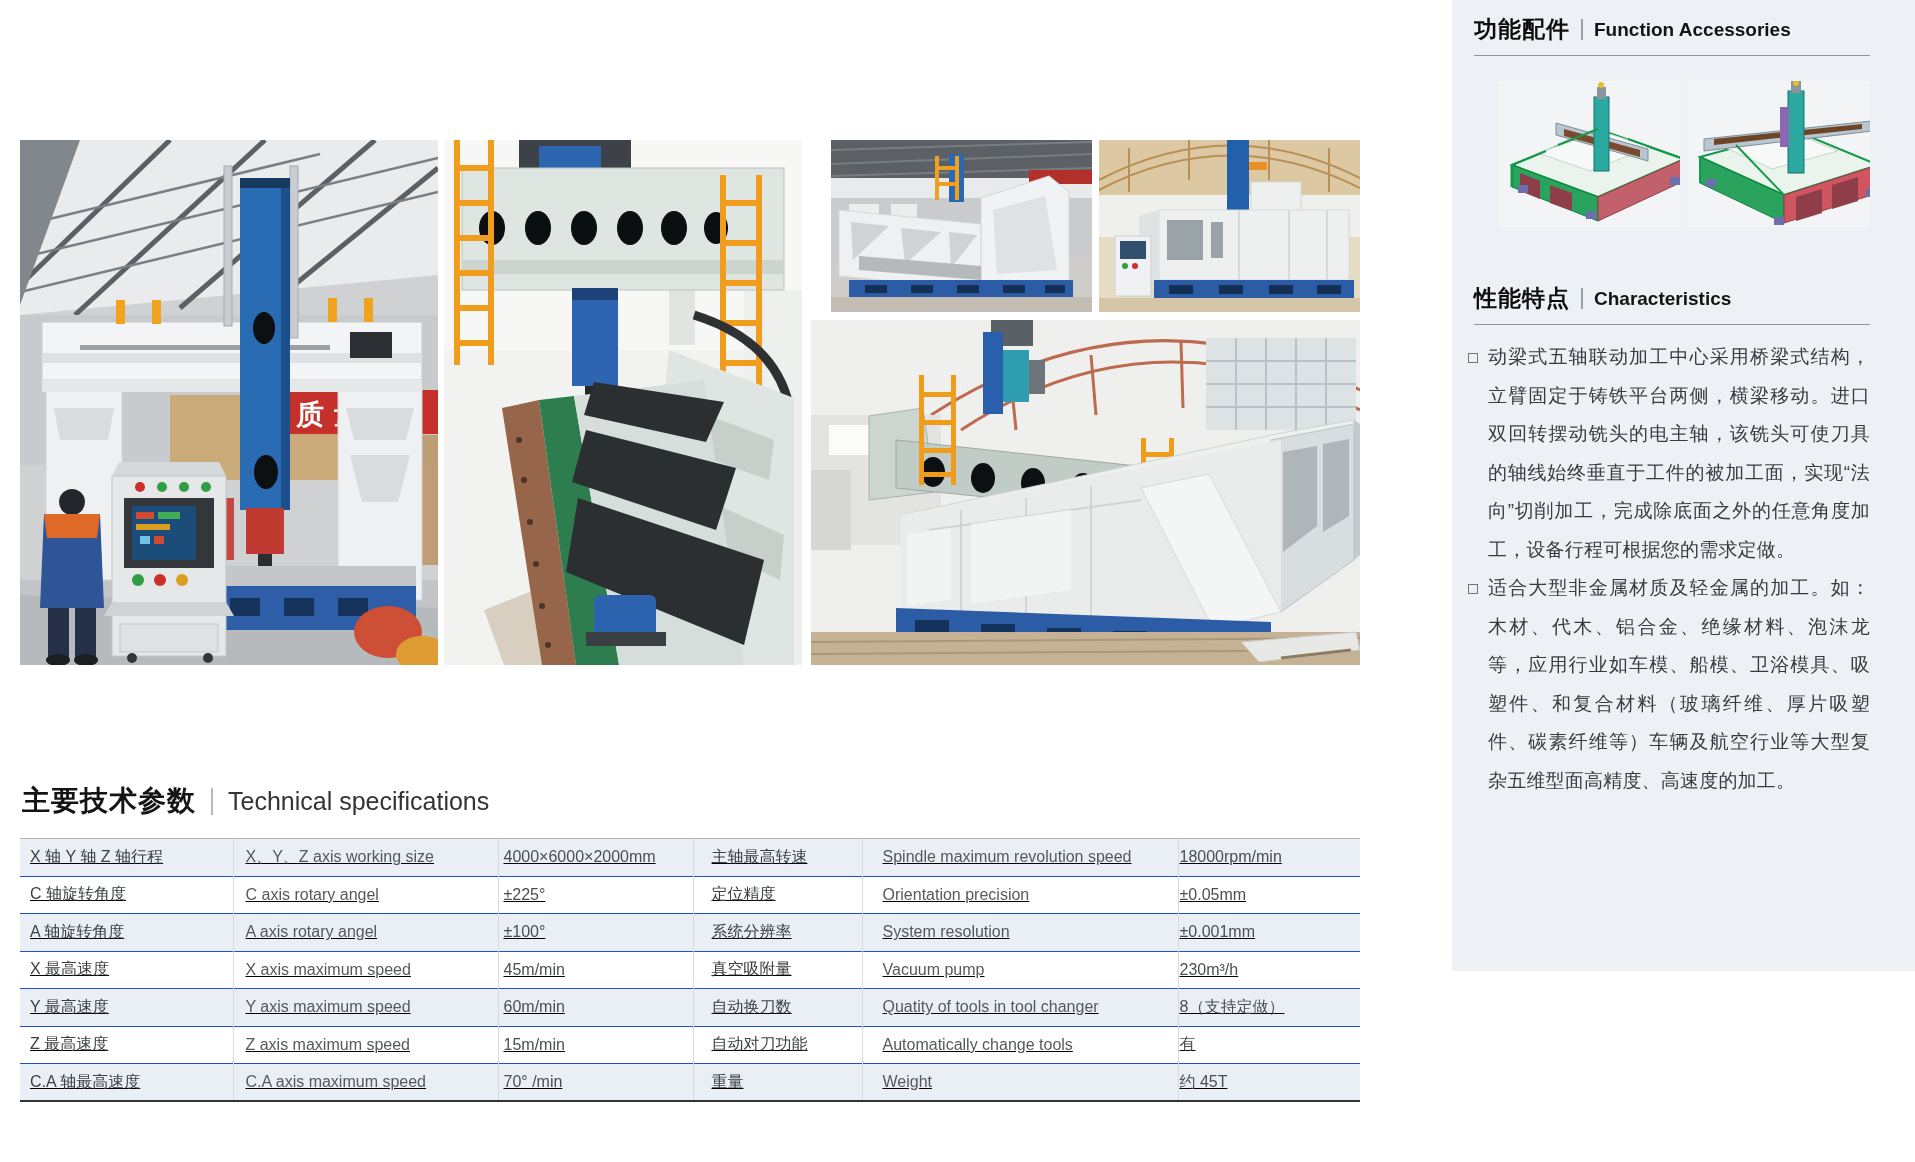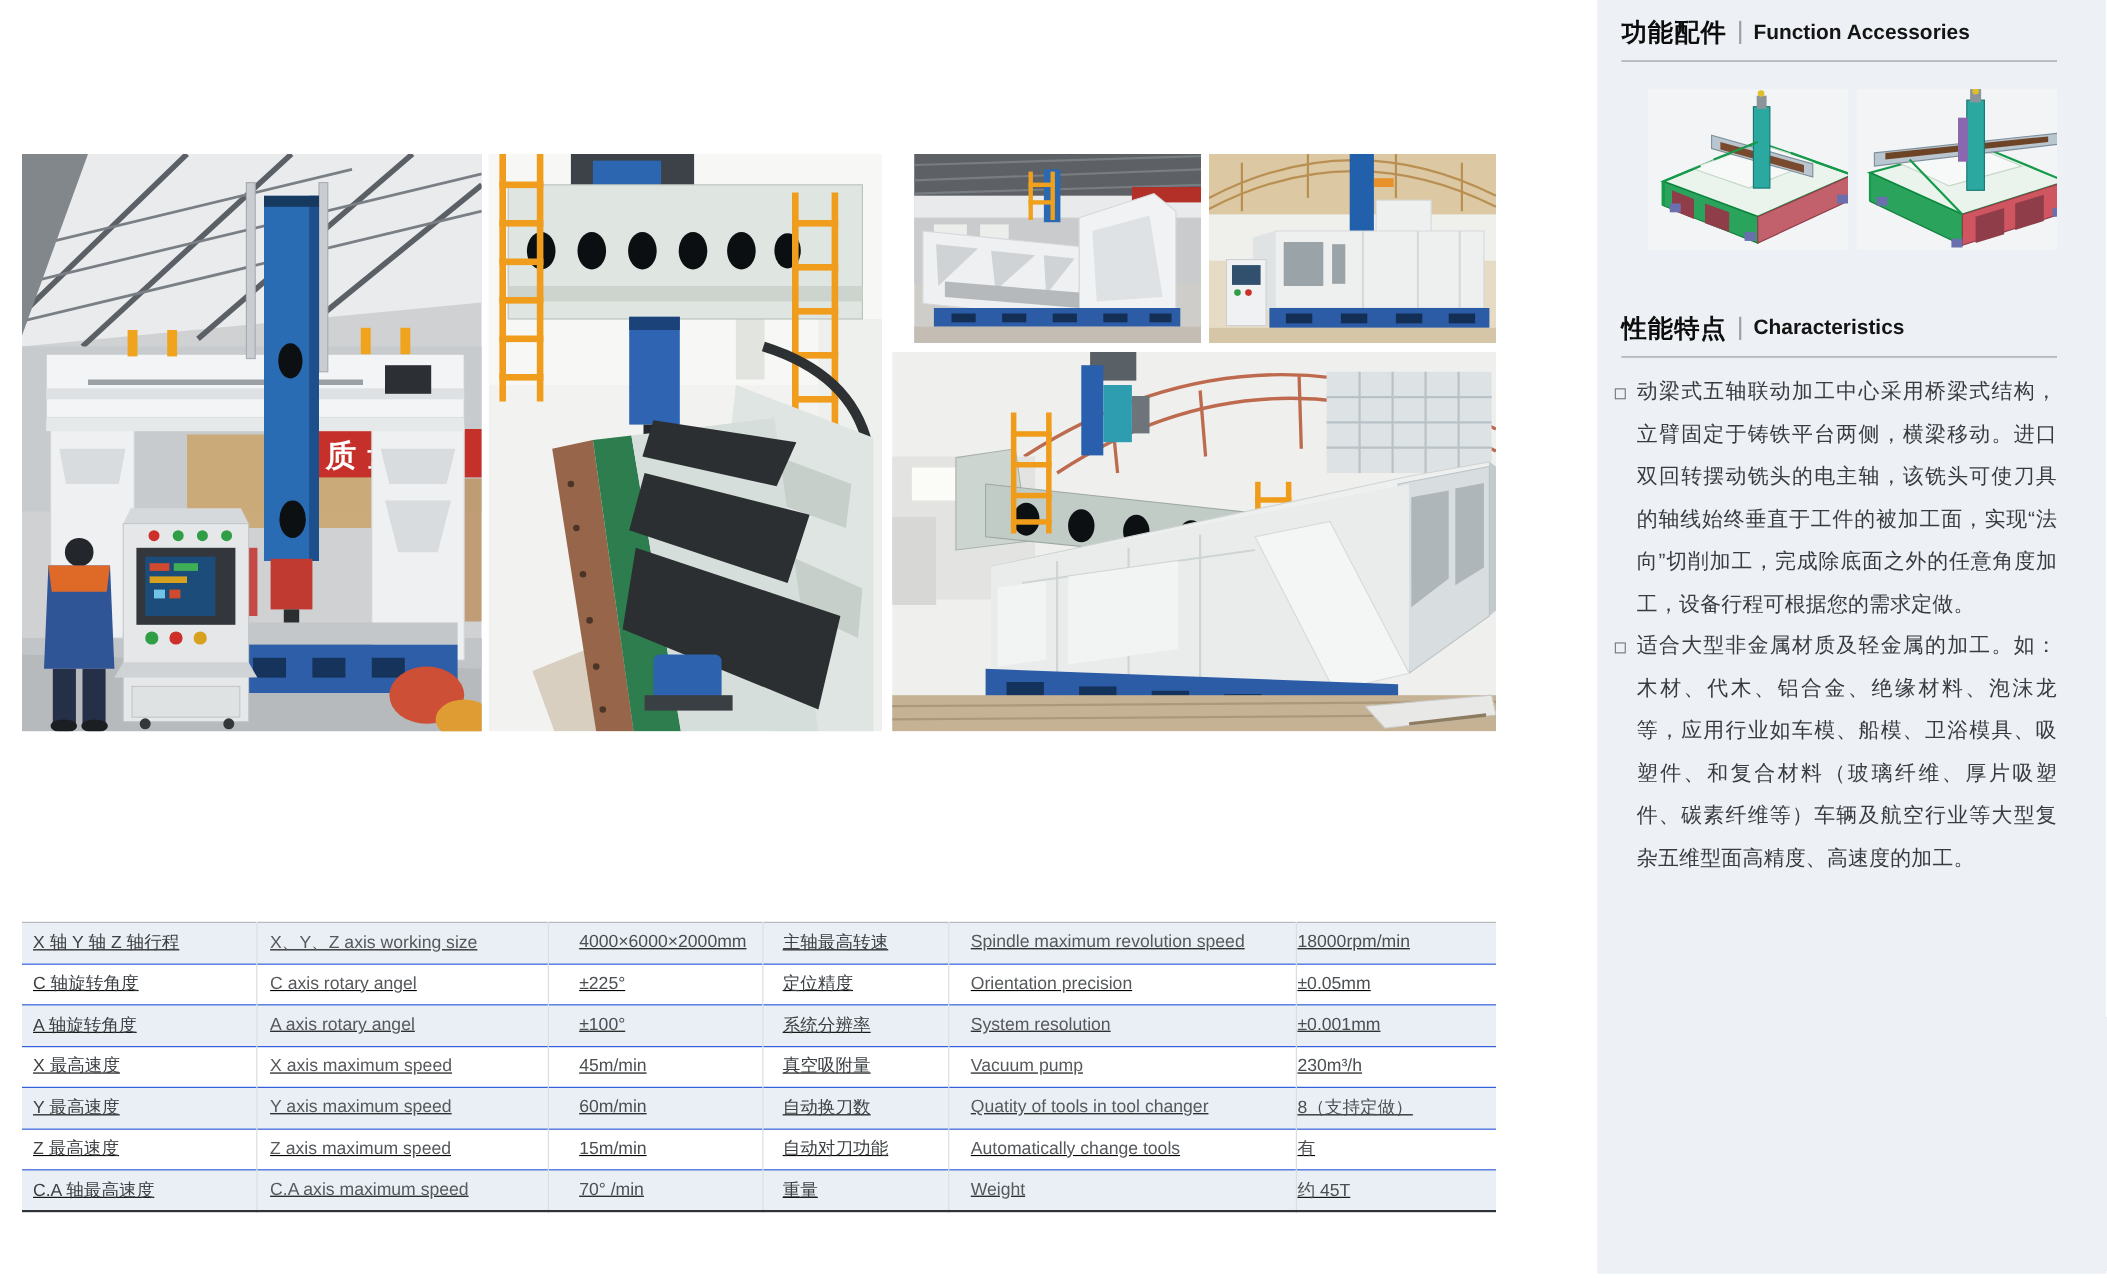--- a/index.html
+++ b/index.html
@@ -20,25 +20,25 @@
   table.spec tr{height:37.5px;text-decoration:underline;}
   table.spec tr.tint{background:#e9eff5;}
   table.spec td{border-top:1px solid #1d4ed8;font-size:16px;vertical-align:middle;
                 white-space:nowrap;overflow:hidden;}
   table.spec tr:first-child td{border-top:none;}
   table.spec td + td{border-left:1px solid #d6dbde;}
   td.cn{color:#3c4043;padding-left:10px;}
   td.cn2{color:#3c4043;padding-left:18px;margin-top:28px;}
   td.en{color:#56595c;padding-left:12px;}
   td.en2{color:#56595c;padding-left:20px;}
-  td.val{color:#4b4f52;padding-left:28px;}
+  td.val{color:#4b4f52;padding-left:5px;}
   td.val2{color:#4b4f52;}
 
   
-  .sidebar{position:absolute;left:1452px;top:0;width:463px;height:1158px;background:#edf1f5;
+  .sidebar{position:absolute;left:1452px;top:0;width:463px;height:971px;background:#edf1f5;
            box-sizing:border-box;padding:0 45px 0 14px;}
   .side-header{display:flex;align-items:center;margin-left:8px;padding-top:14px;}
   .side-header .cn{font-size:23px;font-weight:bold;color:#0d0d0d;letter-spacing:1px;}
   .side-header .bar{width:2px;height:21px;background:#9aa1a7;margin:0 11px;}
   .side-header .en{font-size:19px;font-weight:bold;color:#141414;}
   .side-rule{height:1px;background:#8f959a;margin:10px 0 0 8px;}
   .acc-images{display:flex;gap:8px;margin:25px 0 0 32px;}
   .acc-card{width:199px;height:146px;background:#f2f4f5;overflow:hidden;}
   .char-header{padding-top:56px;}
   .bullets{margin-top:13px;}
@@ -369,20 +369,25 @@
       <rect x="0" y="312" width="549" height="33" fill="#c5b295"></rect>
       <g stroke="#ab977a" stroke-width="2" fill="none">
         <path d="M0,322 L549,318"></path>
           <path d="M0,334 L549,330"></path>
       </g>
       <polygon points="430,322 545,312 549,330 448,342" fill="#e8e8e6" stroke="#c9c9c5"></polygon>
       <path d="M470,338 L540,330" stroke="#8e7c60" stroke-width="3" fill="none"></path>
     </svg>
   </div>
 
+  <div class="sec-title">
+    <span class="cn">主要技术参数</span>
+    <span class="bar"></span>
+    <span class="en">Technical specifications</span>
+  </div>
 
   <table class="spec">
     <colgroup>
       <col style="width:213px">
         <col style="width:265px">
         <col style="width:195px">
       <col style="width:169px">
         <col style="width:316px">
         <col style="width:182px">
     </colgroup>

